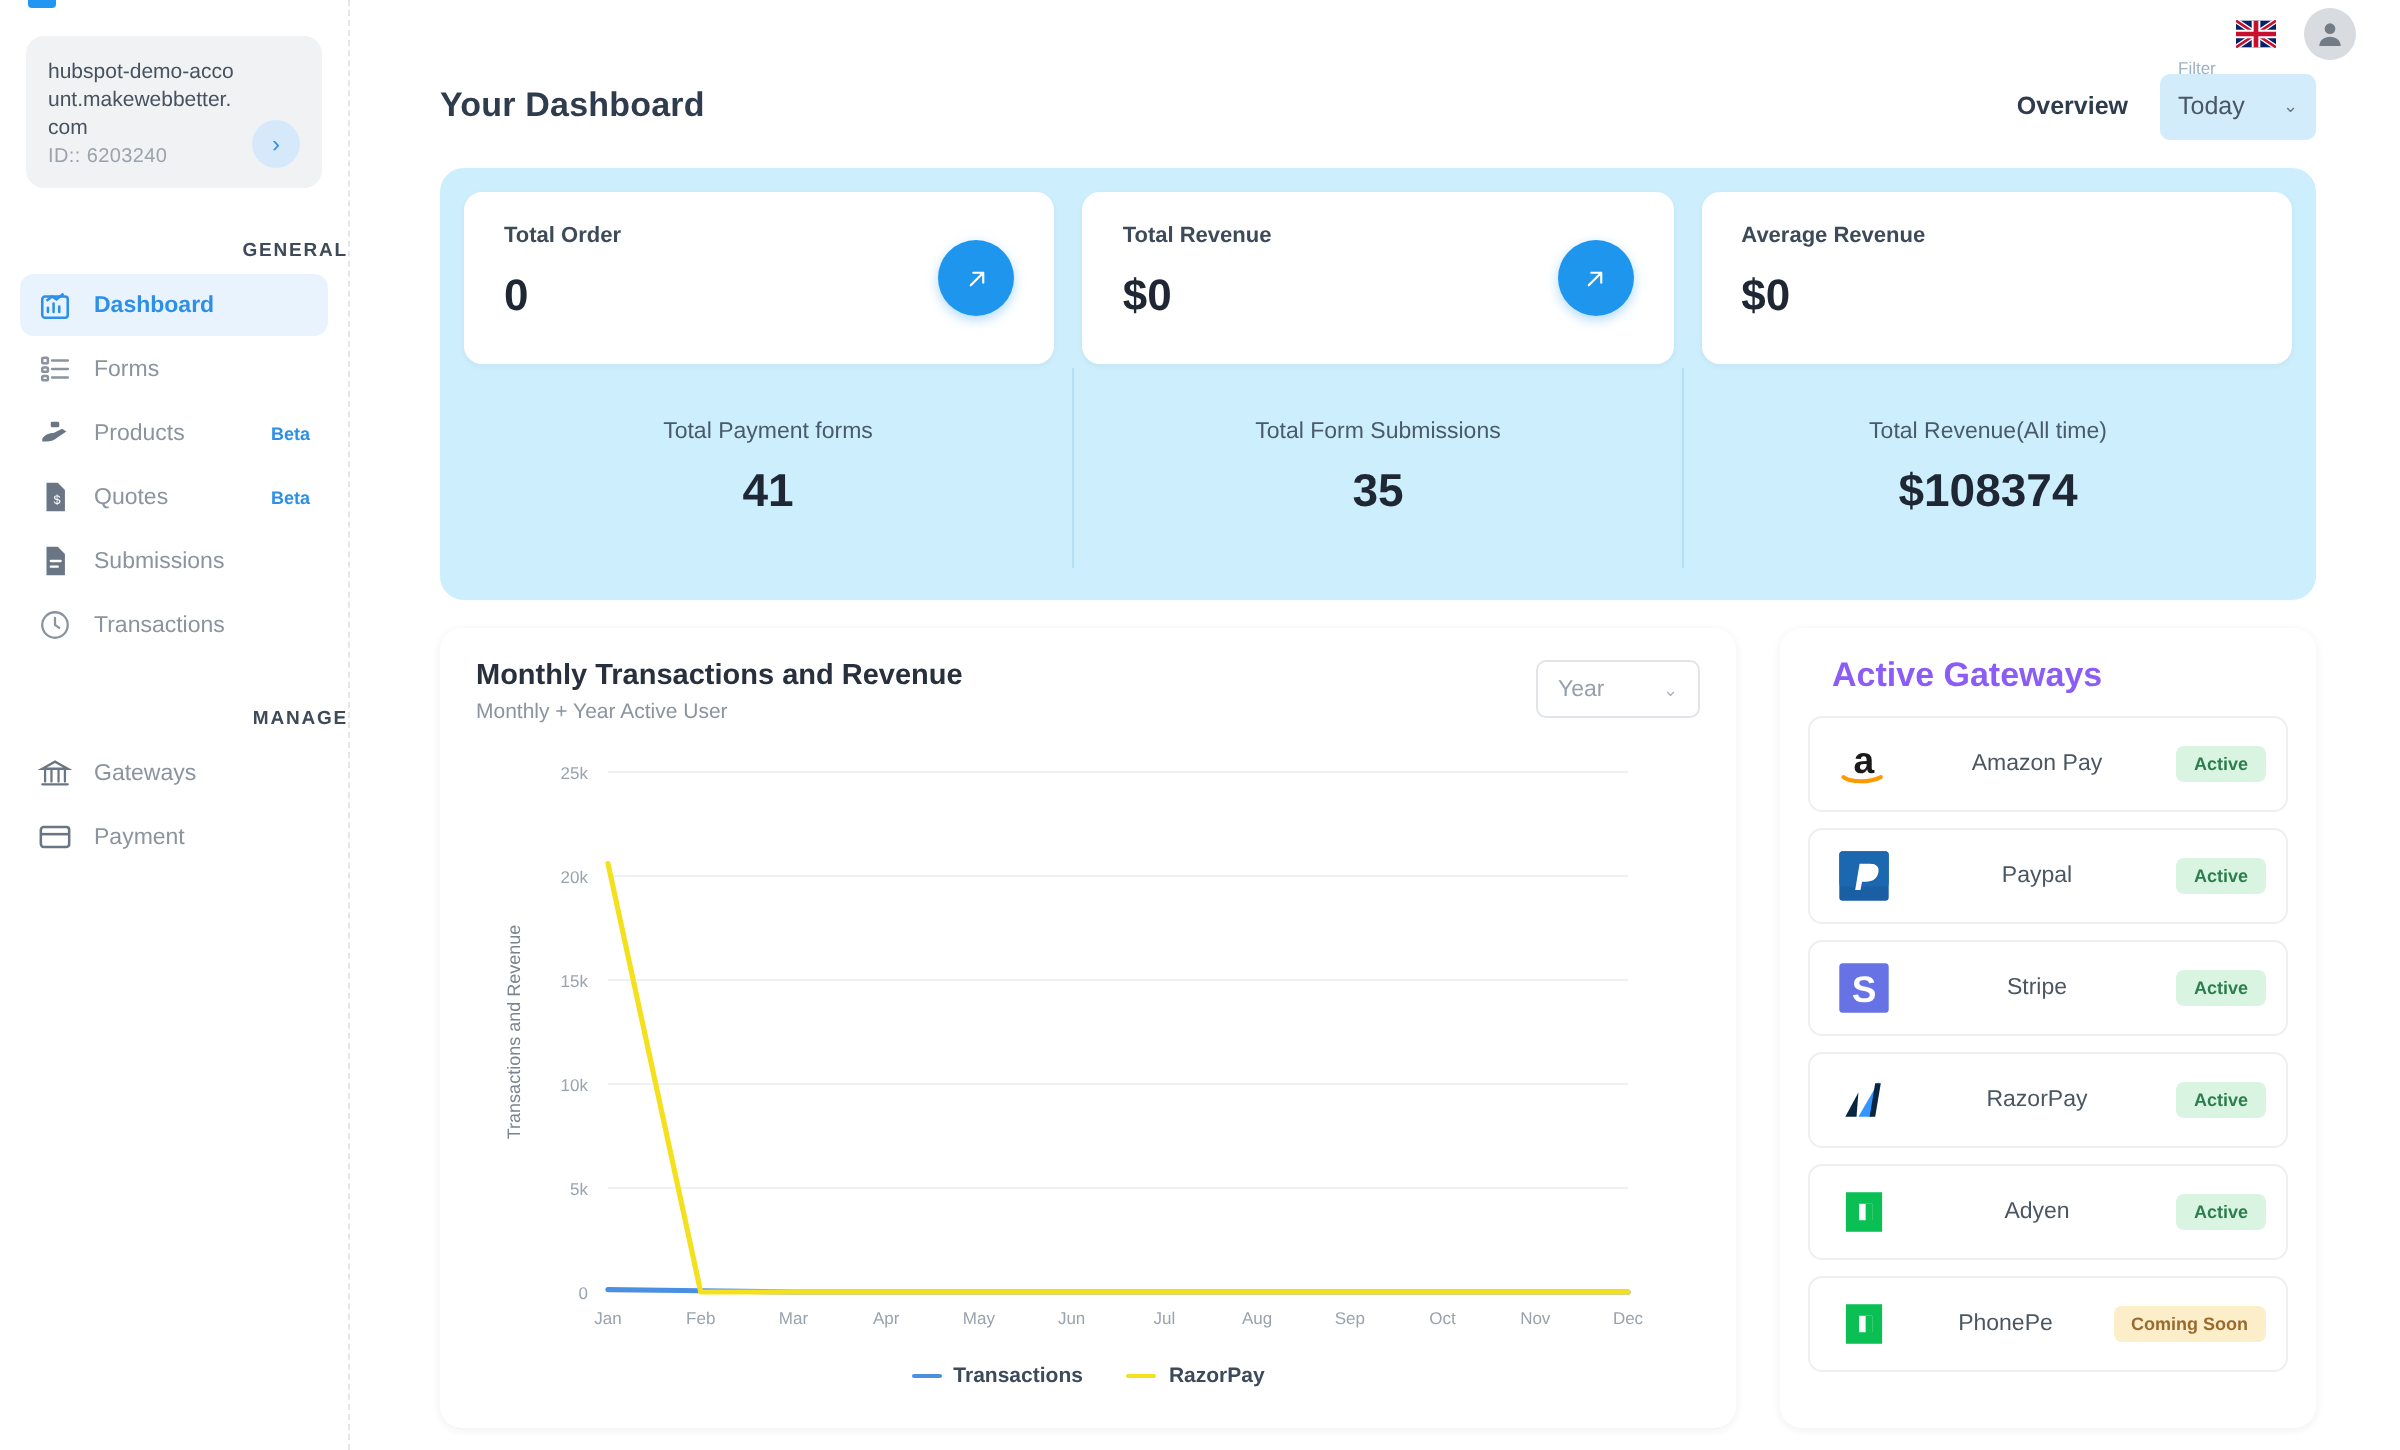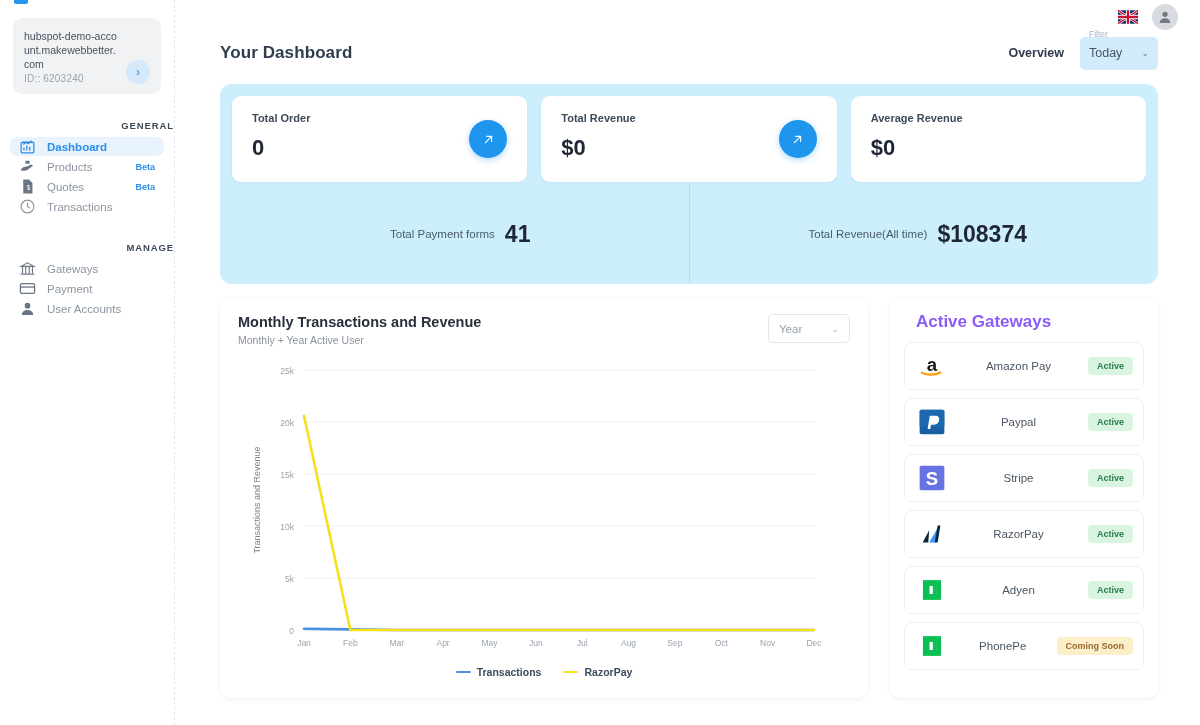--- a/index.html
+++ b/index.html
@@ -43,21 +43,21 @@
     display: flex; align-items: center; justify-content: center;
     font-size: 12px; flex: 0 0 24px; cursor: pointer;
   }
 
   .nav-section-label {
     font-size: 9.5px; font-weight: 700; color: #3e4a57;
     letter-spacing: .9px; margin: 26px 0 6px 20px; text-align: right;
   }
   .nav-item {
     display: flex; align-items: center; gap: 11px;
-    height: 19px; margin: 1px 10px; padding: 0 9px;
+    height: 31px; margin: 1px 10px; padding: 0 9px;
     border-radius: 7px; cursor: pointer;
   }
   .nav-item .nav-label {
     font-size: 11.5px; color: #8b949e; flex: 1; white-space: nowrap;
   }
   .nav-item.active { background: #e8f3fe; }
   .nav-item.active .nav-label { color: #2d8fe8; font-weight: 600; }
   .nav-icon { width: 17px; height: 17px; display: block; flex: 0 0 17px; }
   .nav-icon svg { width: 17px; height: 17px; display: block; }
   .beta-tag { font-size: 9px; color: #2d8fe8; font-weight: 600; }
@@ -95,41 +95,41 @@
     position: absolute; top: -8px; left: 7px;
     font-size: 8.5px; color: #9fb3c4; background: transparent; padding: 0 2px;
   }
   .filter-value { font-size: 12.5px; color: #4a5663; flex: 1; }
   .filter-caret { font-size: 9px; color: #6b7885; }
 
   
   .stats-panel {
     margin: 10px 42px 0 45px;
     background: #cdeefc; border-radius: 12px;
-    padding: 12px 12px 0 12px;
+    padding: 12px 12px 16px 12px;
   }
   .stat-cards { display: flex; gap: 14px; }
   .stat-card {
     flex: 1; background: #ffffff; border-radius: 9px;
     height: 86px; padding: 16px 20px; position: relative;
     box-shadow: 0 1px 3px rgba(20,40,70,.05);
   }
   .stat-card-label { font-size: 11px; font-weight: 700; color: #3d4a5a; }
   .stat-card-value { font-size: 22px; font-weight: 700; color: #1e2733; margin-top: 11px; }
   .stat-arrow-btn {
     position: absolute; right: 20px; top: 50%; transform: translateY(-50%);
     width: 38px; height: 38px; border-radius: 50%; background: #1f96ed;
     display: flex; align-items: center; justify-content: center; cursor: pointer;
     box-shadow: 0 2px 6px rgba(31,150,237,.35);
   }
   .stat-arrow-btn svg { width: 15px; height: 15px; stroke: #fff; fill: none; stroke-width: 1.7; }
 
   .sub-stats { display: flex; height: 100px; margin-top: 2px; }
   .sub-stat {
-    flex: 1; display: flex; flex-direction: row;
+    flex: 1; display: flex; flex-direction: column;
     align-items: center; justify-content: center; gap: 10px;
   }
   .sub-stat + .sub-stat { border-left: 1px solid #b4e0f3; }
   .sub-stat-label { font-size: 11.5px; color: #495b6a; }
   .sub-stat-value { font-size: 23px; font-weight: 700; color: #1e2733; }
 
   
   .bottom-row {
     display: flex; gap: 22px; margin: 14px 42px 0 45px;
     height: 400px;
@@ -204,40 +204,60 @@
             <svg viewBox="0 0 24 24" fill="none" stroke="#2d8fe8" stroke-width="1.8">
               <rect x="3" y="6" width="18" height="15" rx="2"></rect>
               <path d="M7 17v-3M11 17v-6M15 17v-4" stroke-linecap="round"></path>
               <path d="M6 9l4-3 3 2 5-4" stroke="#2d8fe8"></path>
             </svg>
           </span>
           <span class="nav-label">Dashboard</span>
         </div>
         <div class="nav-item">
           <span class="nav-icon">
+            <svg viewBox="0 0 24 24" fill="none" stroke="#8b949e" stroke-width="1.8">
+              <rect x="3" y="4" width="4" height="4" rx="1"></rect>
+              <rect x="3" y="11" width="4" height="3" rx="1"></rect>
+              <rect x="3" y="17" width="4" height="3" rx="1"></rect>
+              <path d="M10 6h11M10 12h11M10 18h11" stroke-linecap="round"></path>
+            </svg>
+          </span>
+          <span class="nav-label">Forms</span>
+        </div>
+        <div class="nav-item">
+          <span class="nav-icon">
             <svg viewBox="0 0 24 24" fill="#6b7684">
               <path d="M3 16c2-3 5-4 8-4l6-3 3 2-6 4c-2 2-5 3-8 3H3z"></path>
               <rect x="9" y="4" width="6" height="4" rx="1" fill="#6b7684"></rect>
             </svg>
           </span>
           <span class="nav-label">Products</span>
           <span class="beta-tag">Beta</span>
         </div>
         <div class="nav-item">
           <span class="nav-icon">
             <svg viewBox="0 0 24 24" fill="#6b7684">
               <path d="M6 2h8l5 5v15H6z"></path>
               <text x="11" y="17" font-size="9" fill="#fff" font-family="sans-serif">$</text>
             </svg>
           </span>
           <span class="nav-label">Quotes</span>
           <span class="beta-tag">Beta</span>
         </div>
         <div class="nav-item">
           <span class="nav-icon">
+            <svg viewBox="0 0 24 24" fill="#6b7684">
+              <path d="M6 2h8l5 5v15H6z"></path>
+              <path d="M9 12h7M9 16h5" stroke="#fff" stroke-width="1.6" stroke-linecap="round"></path>
+            </svg>
+          </span>
+          <span class="nav-label">Submissions</span>
+        </div>
+        <div class="nav-item">
+          <span class="nav-icon">
             <svg viewBox="0 0 24 24" fill="none" stroke="#8b949e" stroke-width="1.6">
               <circle cx="12" cy="12" r="9"></circle>
               <path d="M12 7v5l3 2" stroke-linecap="round"></path>
             </svg>
           </span>
           <span class="nav-label">Transactions</span>
         </div>
         <div class="nav-section-label">MANAGE</div>
         <div class="nav-item">
           <span class="nav-icon">
@@ -249,29 +269,20 @@
           <span class="nav-label">Gateways</span>
         </div>
         <div class="nav-item">
           <span class="nav-icon">
             <svg viewBox="0 0 24 24" fill="none" stroke="#6b7684" stroke-width="1.8">
               <rect x="2" y="5" width="20" height="14" rx="2"></rect>
               <path d="M2 10h20"></path>
             </svg>
           </span>
           <span class="nav-label">Payment</span>
-        </div>
-        <div class="nav-item">
-          <span class="nav-icon">
-            <svg viewBox="0 0 24 24" fill="#6b7684">
-              <circle cx="12" cy="8" r="4"></circle>
-              <path d="M4 21c0-4.4 3.6-7 8-7s8 2.6 8 7z"></path>
-            </svg>
-          </span>
-          <span class="nav-label">User Accounts</span>
         </div>
       </div>
   </aside>
 
   <main class="main">
 
     <div class="topbar">
       <span class="flag-icon">
         <svg viewBox="0 0 60 40" width="20" height="14">
           <rect width="60" height="40" fill="#012169"></rect>
@@ -323,20 +334,24 @@
           </div>
           <div class="stat-card">
             <div class="stat-card-label">Average Revenue</div>
             <div class="stat-card-value">$0</div>
           </div>
         </div>
       <div class="sub-stats" id="sub-stats">
           <div class="sub-stat">
             <div class="sub-stat-label">Total Payment forms</div>
             <div class="sub-stat-value">41</div>
+          </div>
+          <div class="sub-stat">
+            <div class="sub-stat-label">Total Form Submissions</div>
+            <div class="sub-stat-value">35</div>
           </div>
           <div class="sub-stat">
             <div class="sub-stat-label">Total Revenue(All time)</div>
             <div class="sub-stat-value">$108374</div>
           </div>
         </div>
     </section>
 
     <section class="bottom-row">
 

